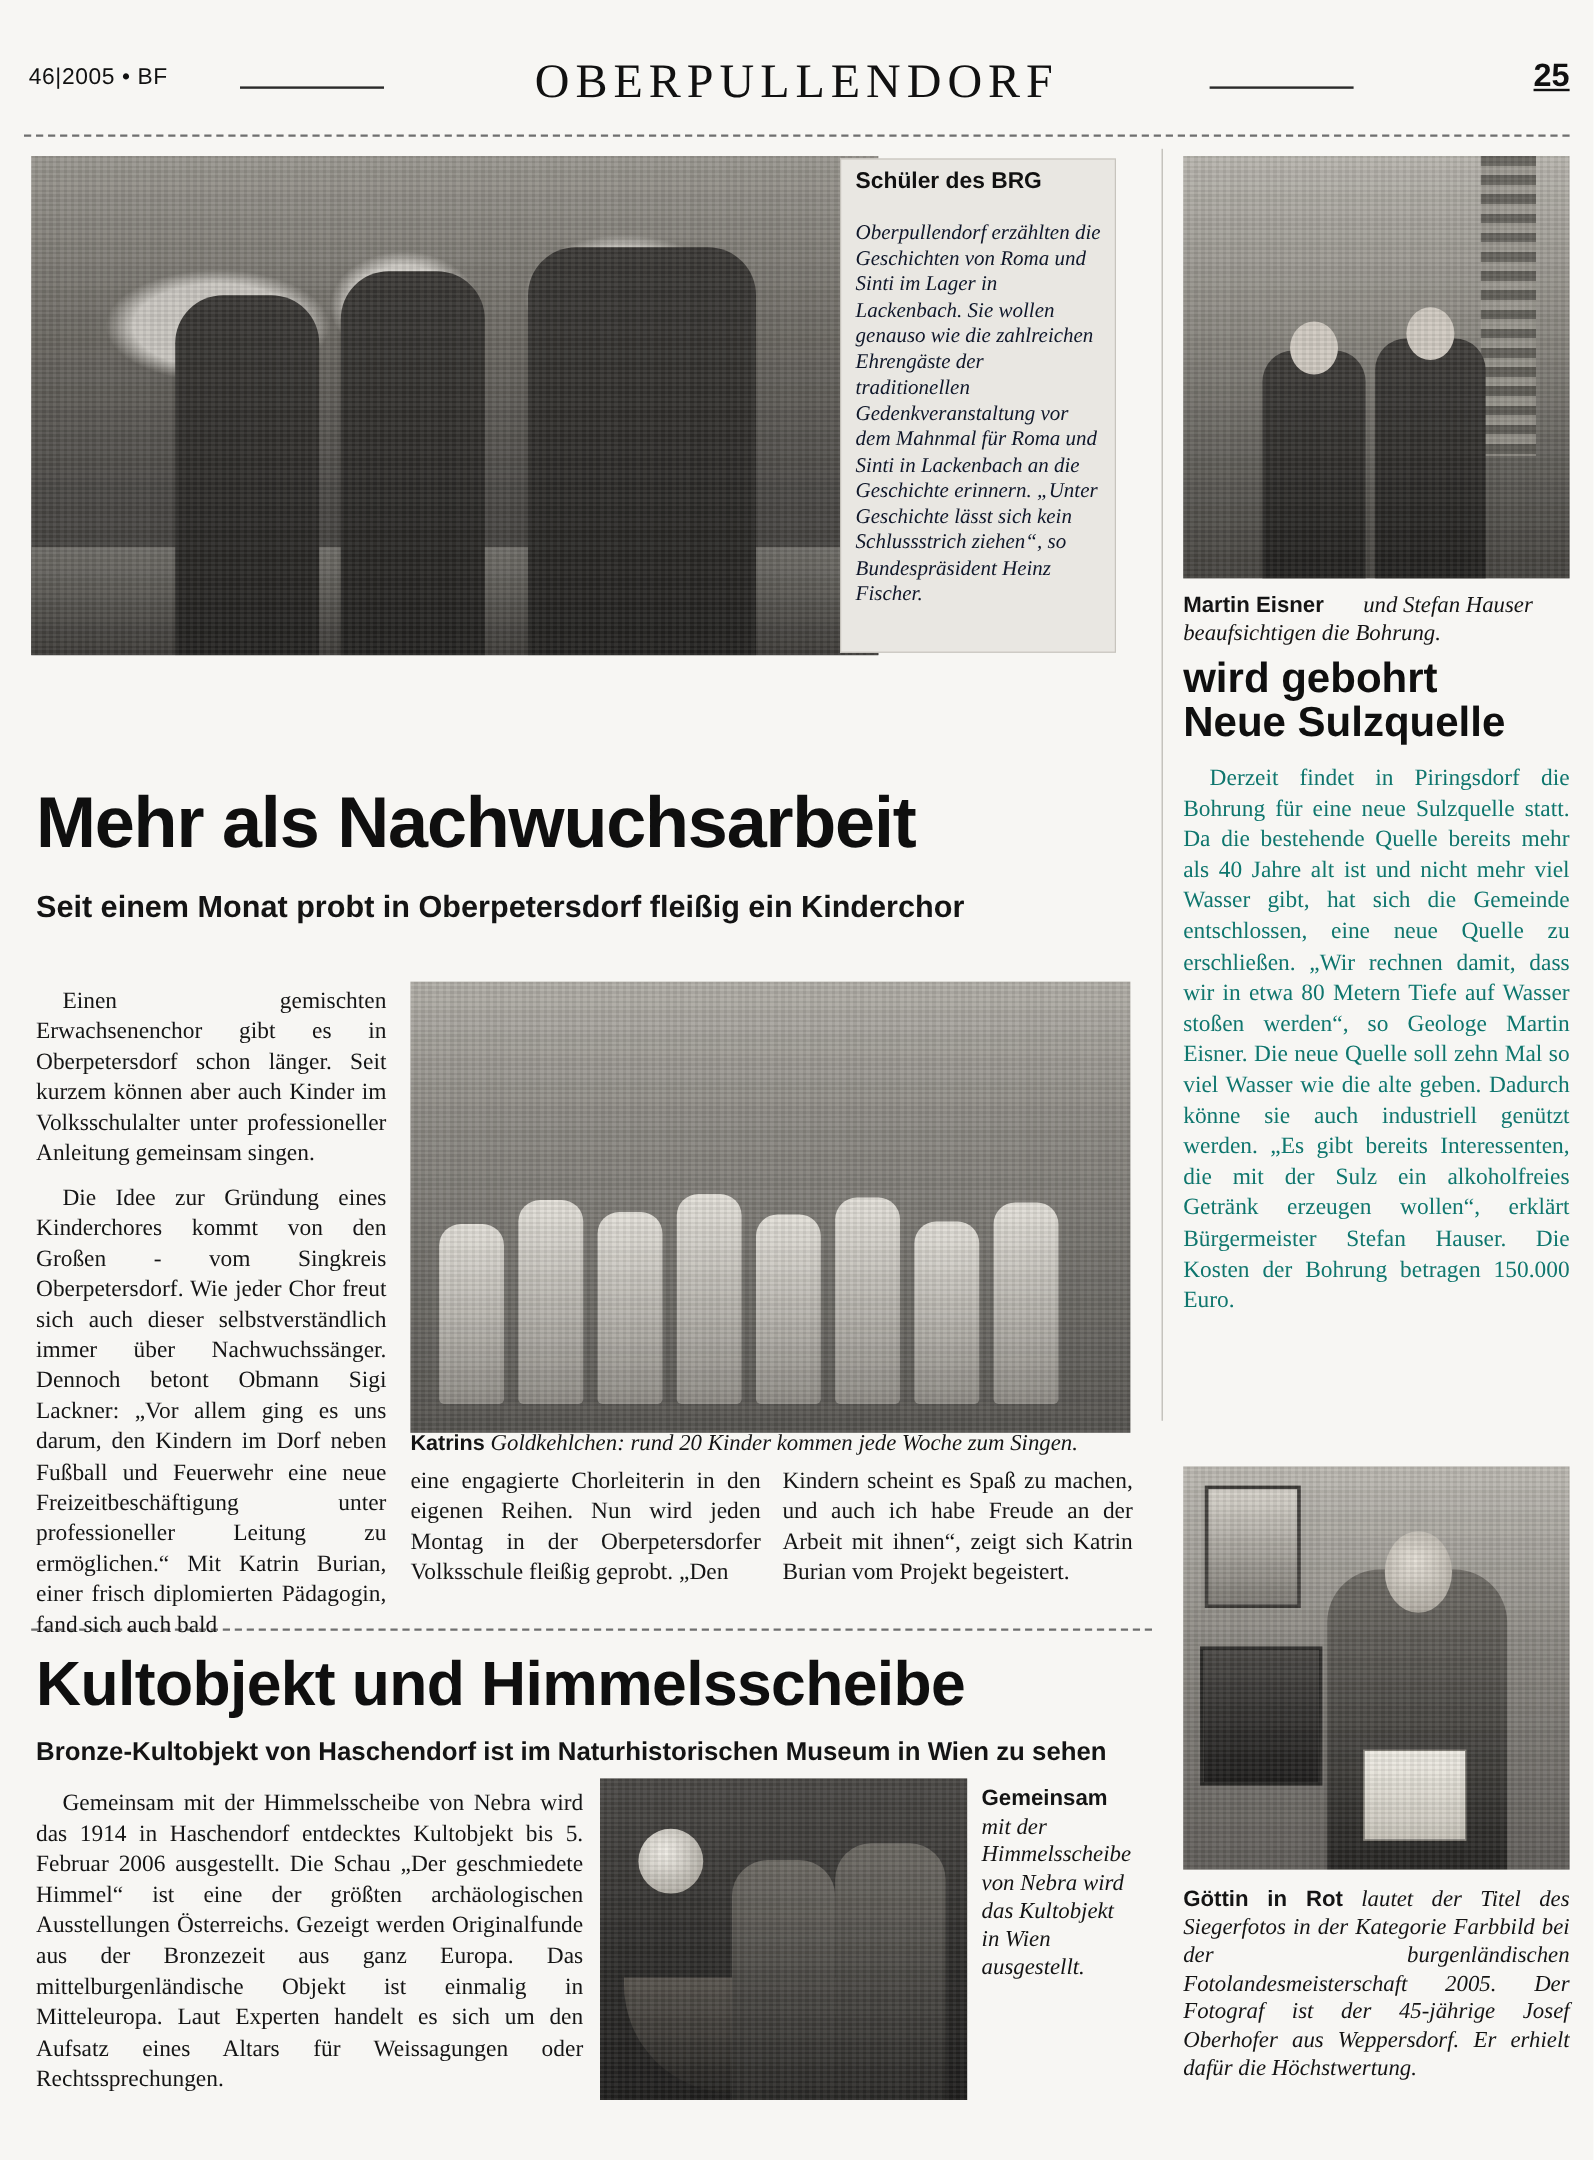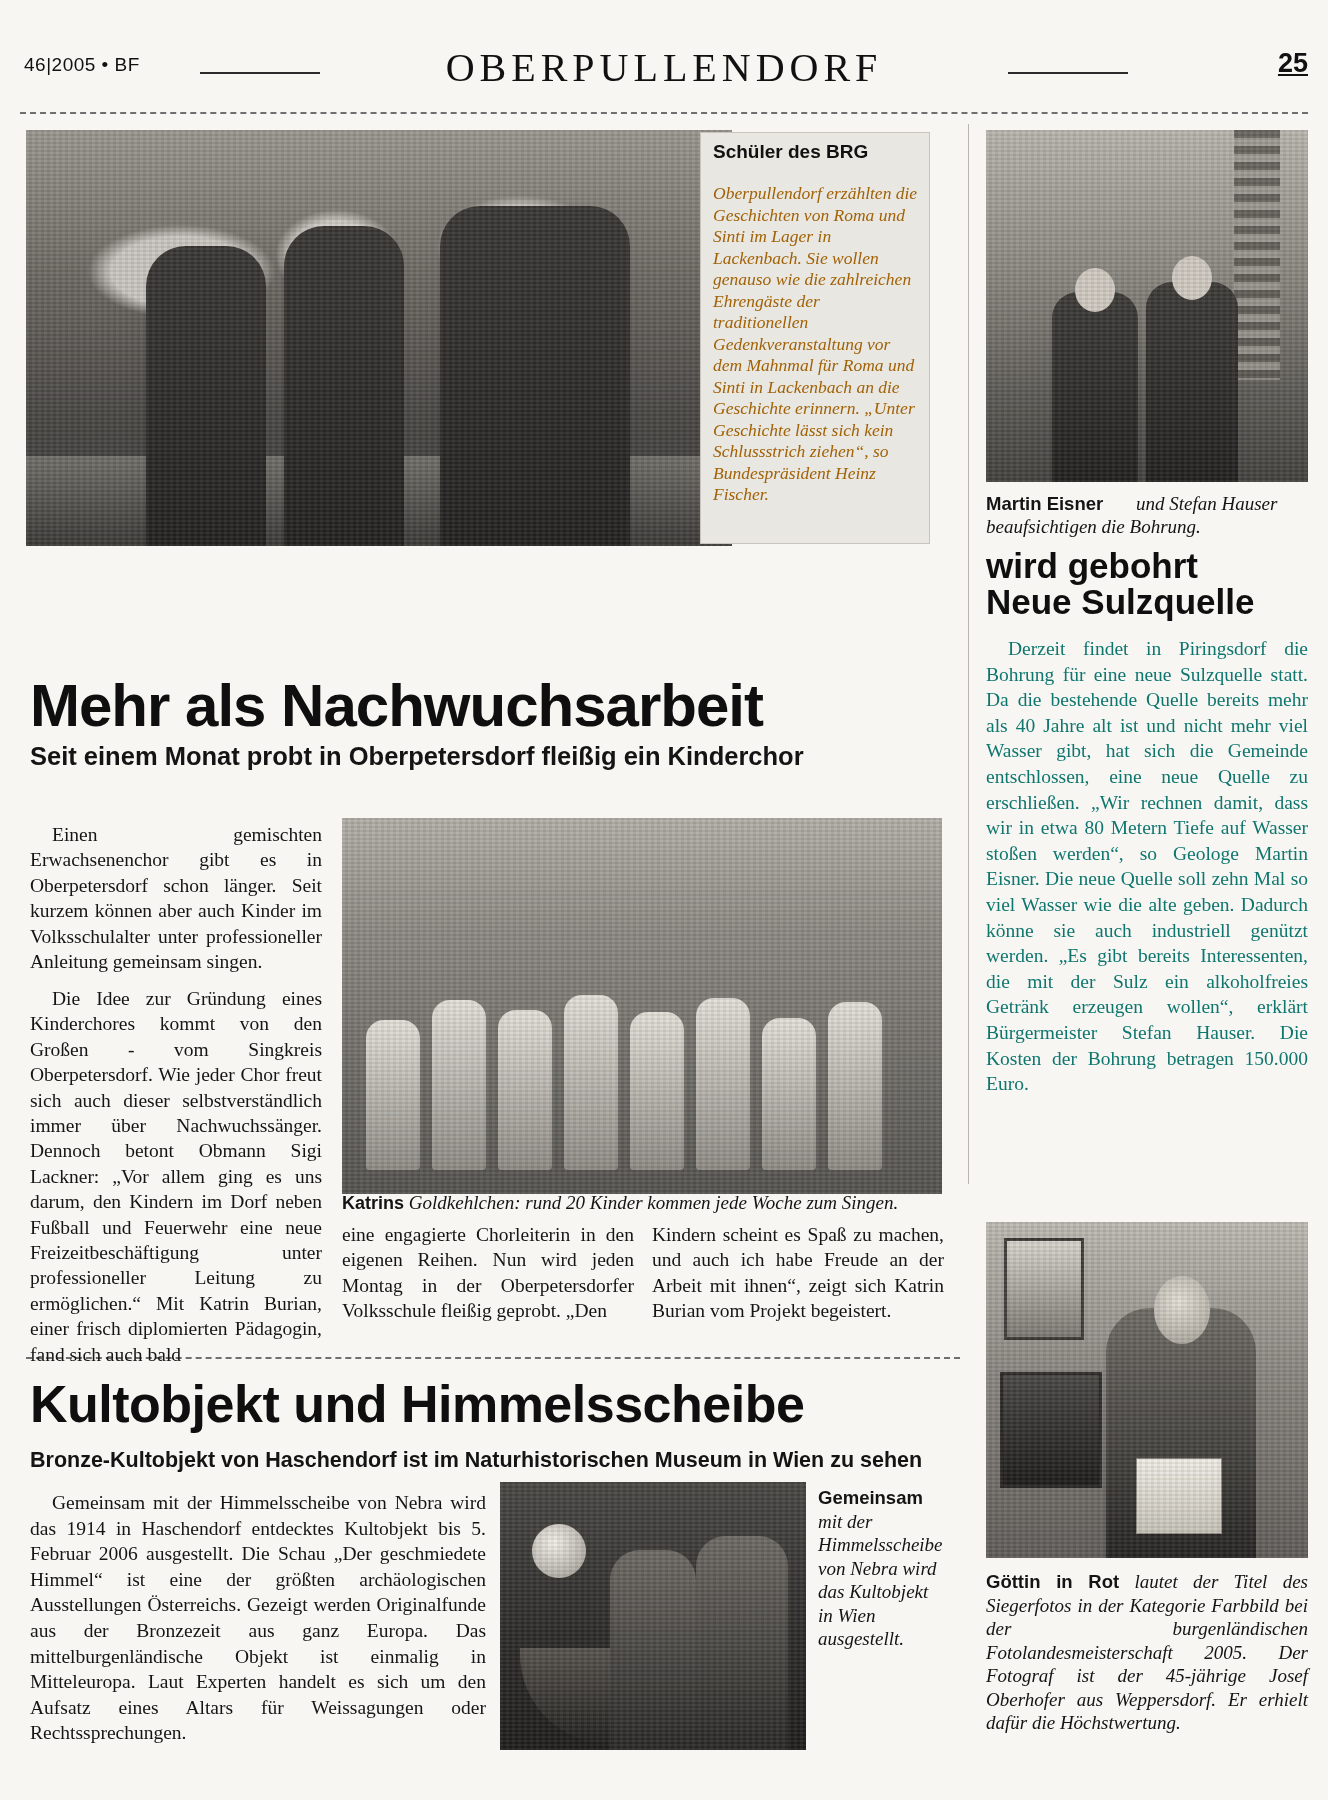--- a/index.html
+++ b/index.html
@@ -127,21 +127,21 @@
     font-size: 19px;
     color: #111;
     display: block;
     margin-bottom: 20px;
   }
   #caption-brg .body {
     font-family: "Liberation Serif", serif;
     font-style: italic;
     font-size: 17.5px;
     line-height: 21.5px;
-    color: #a16207;
+    color: #0f172a;
     display: block;
     text-align: left;
   }
 
   
   #photo-drill { left: 986px; top: 130px; width: 322px; height: 352px;
     background:
       linear-gradient(180deg, #b8b5ae 0%, #8b8881 40%, #5d5b56 75%, #44423e 100%);
   }
   #photo-drill .mast {
@@ -228,21 +228,20 @@
   .headline-main {
     position: absolute;
     left: 30px; top: 656px;
     width: 920px;
     font-family: "Liberation Sans", sans-serif;
     font-weight: bold;
     font-size: 60px;
     letter-spacing: -1px;
     color: #0f0f0f;
     line-height: 60px;
-    margin-top: 20px;
   }
   .subhead-main {
     position: absolute;
     left: 30px; top: 742px;
     width: 920px;
     font-family: "Liberation Sans", sans-serif;
     font-weight: bold;
     font-size: 25.5px;
     color: #141414;
   }

